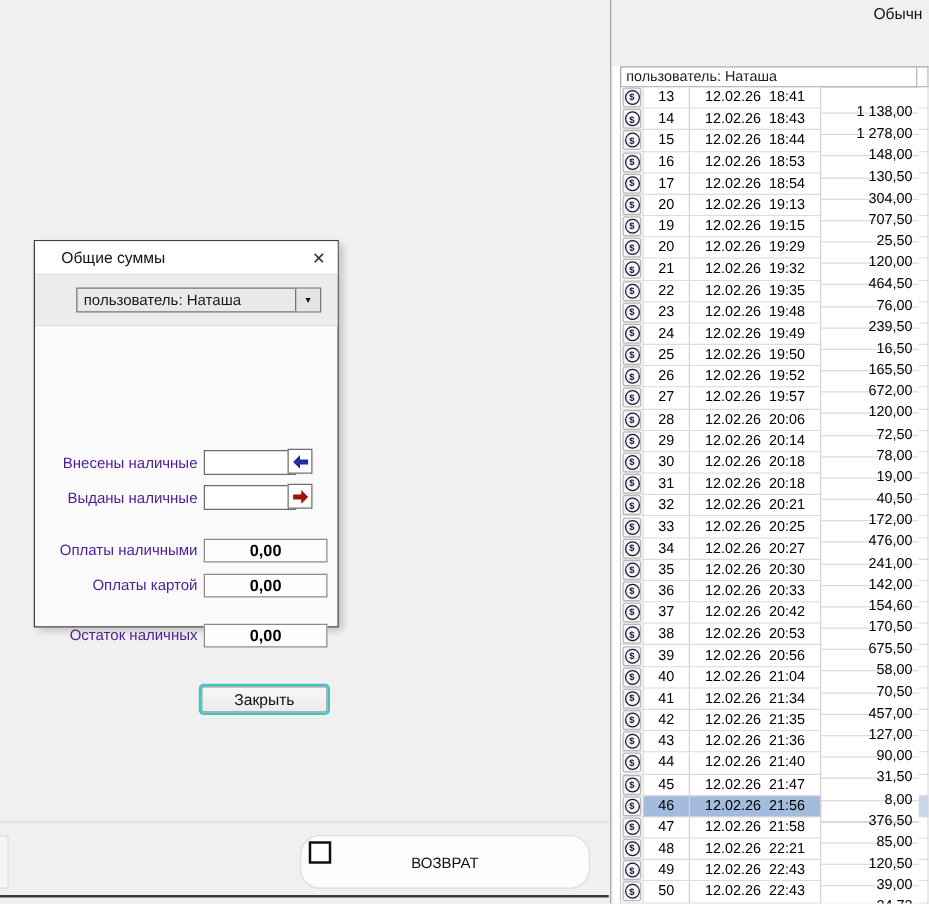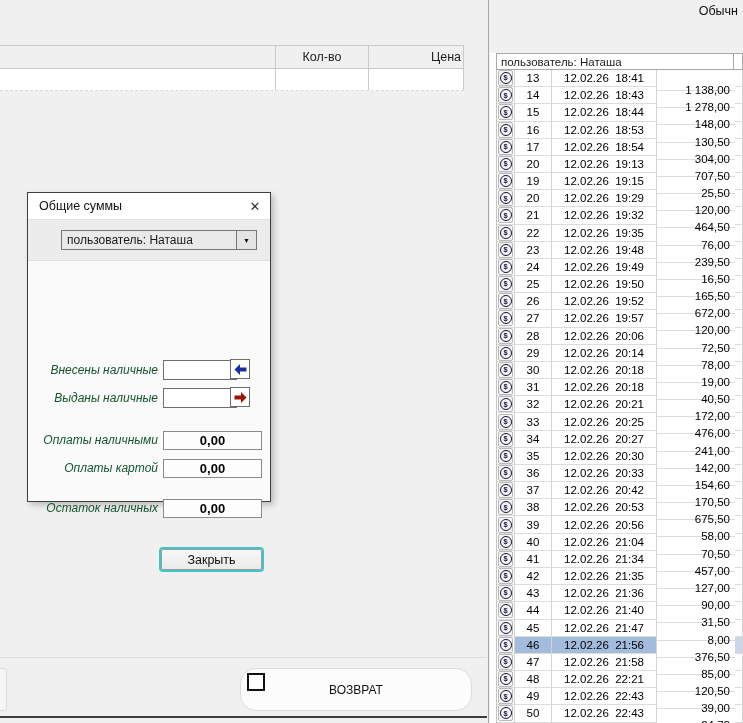--- a/index.html
+++ b/index.html
@@ -11,28 +11,28 @@
   .gt-header{display:flex;height:22px;border-top:1px solid #c9c9c9;border-bottom:1px solid #c9c9c9;background:#f0f0f0;}
   .gt-row{display:flex;height:21px;background:#ffffff;border-bottom:1px dashed #d8d8d8;}
   .gt-c1{width:275px;border-right:1px solid #c9c9c9;}
   .gt-c2{width:92px;border-right:1px solid #c9c9c9;display:flex;align-items:center;justify-content:center;}
   .gt-c3{width:95px;border-right:1px solid #c9c9c9;display:flex;align-items:center;justify-content:flex-end;padding-right:2px;box-sizing:border-box;}
   .gt-header div{font-size:12.5px;color:#222;}
 
   
   .dialog{position:absolute;left:27px;top:192px;width:244px;height:310px;background:#fafafa;border:1px solid #3f3f3f;box-shadow:3px 3px 6px rgba(0,0,0,0.22);box-sizing:border-box;}
   .dlg-title{height:26px;background:#ffffff;display:flex;align-items:center;}
-  .dlg-title-text{flex:1;padding-left:11px;font-size:12.5px;color:#111;}
+  .dlg-title-text{flex:1;padding-left:21px;font-size:12.5px;color:#111;}
   .dlg-close{width:30px;text-align:center;font-size:13px;color:#333;cursor:pointer;}
   .dlg-strip{height:40px;background:#ececec;border-top:1px solid #e0e0e0;border-bottom:1px solid #e0e0e0;display:flex;align-items:center;}
   .combo{margin-left:33px;width:196px;height:20px;border:1px solid #767676;background:#e9e9e9;display:flex;box-sizing:border-box;}
   .combo-text{flex:1;font-size:12px;color:#1a1a1a;padding-left:5px;display:flex;align-items:center;overflow:hidden;white-space:nowrap;}
   .combo-btn{width:19px;border-left:1px solid #767676;background:#e4e4e4;display:flex;align-items:center;justify-content:center;font-size:7px;color:#111;}
   .dlg-body{position:relative;height:243px;}
-  .f-label{position:absolute;width:130px;text-align:right;font-size:12px;color:#14532d;font-style:italic;}
+  .f-label{position:absolute;width:130px;text-align:right;font-size:12px;color:#4c1d95;}
   .f-input{position:absolute;left:135px;width:66px;height:18px;border:1px solid #6e6e6e;background:#ffffff;font-size:12px;padding:0 3px;box-sizing:content-box;}
   .f-arrow{position:absolute;left:202px;width:20px;height:20px;border:1px solid #6e6e6e;background:#ffffff;display:flex;align-items:center;justify-content:center;box-sizing:border-box;padding:0;}
   .ro-box{position:absolute;left:135px;width:99px;height:19px;border:1px solid #8a8a8a;background:#fdfdfd;display:flex;align-items:center;justify-content:center;font-size:13px;font-weight:bold;color:#000;box-sizing:border-box;}
   .btn-close{position:absolute;left:133px;top:288px;width:101px;height:21px;background:linear-gradient(#f7f7f7,#ebebeb);border:1px solid #9c9c9c;border-radius:2px;box-shadow:0 0 0 2px var(--focus-ring);font-size:12.5px;color:#111;font-family:"Liberation Sans",sans-serif;display:flex;align-items:center;justify-content:center;}
 
   
   .bottom-panel{position:absolute;left:0;top:657px;width:487px;height:66px;border-top:1px solid #dcdcdc;}
   .btn-sliver{position:absolute;left:-3px;top:10px;width:8px;height:41px;background:#f5f5f5;border:1px solid #dcdcdc;border-radius:3px;}
   .btn-cancel{position:absolute;left:8px;top:10px;width:225px;height:41px;background:linear-gradient(#fbfbfb,#ededed);border:1px solid #dcdcdc;border-radius:4px;display:flex;flex-direction:column;align-items:center;justify-content:center;color:#a8a8a8;font-size:12px;line-height:13px;font-family:"Liberation Sans",sans-serif;}
   .btn-return{position:absolute;left:240px;top:10px;width:230px;height:41px;background:#fcfcfc;border:1px solid #dcdcdc;border-radius:16px;display:flex;align-items:center;justify-content:center;font-size:12px;color:#111;}
@@ -60,32 +60,20 @@
   .icon-btn{width:13px;height:14px;background:#f6f6f6;border:1px solid #b8b8b8;border-radius:2px;display:flex;align-items:center;justify-content:center;}
   .coin{width:10px;height:10px;border:1px solid #14143a;border-radius:50%;font-size:7.5px;font-weight:bold;color:#14143a;display:flex;align-items:center;justify-content:center;line-height:1;}
   .srow.selected .cn,.srow.selected .cd,.srow.selected .ca{background:var(--selection);}
   .srow.selected .cx{background:#c9d7eb;}
 </style>
 </head>
 <body>
 
 <div class="screen">
 
-  <div class="goods-table">
-    <div class="gt-header">
-      <div class="gt-c1"></div>
-      <div class="gt-c2">Кол-во</div>
-      <div class="gt-c3">Цена</div>
-    </div>
-    <div class="gt-row">
-      <div class="gt-c1"></div>
-      <div class="gt-c2"></div>
-      <div class="gt-c3"></div>
-    </div>
-  </div>
 
   <div class="dialog">
     <div class="dlg-title">
       <span class="dlg-title-text">Общие суммы</span>
       <span class="dlg-close">✕</span>
     </div>
     <div class="dlg-strip">
       <div class="combo">
         <span class="combo-text">пользователь: Наташа</span>
         <span class="combo-btn">▼</span>

